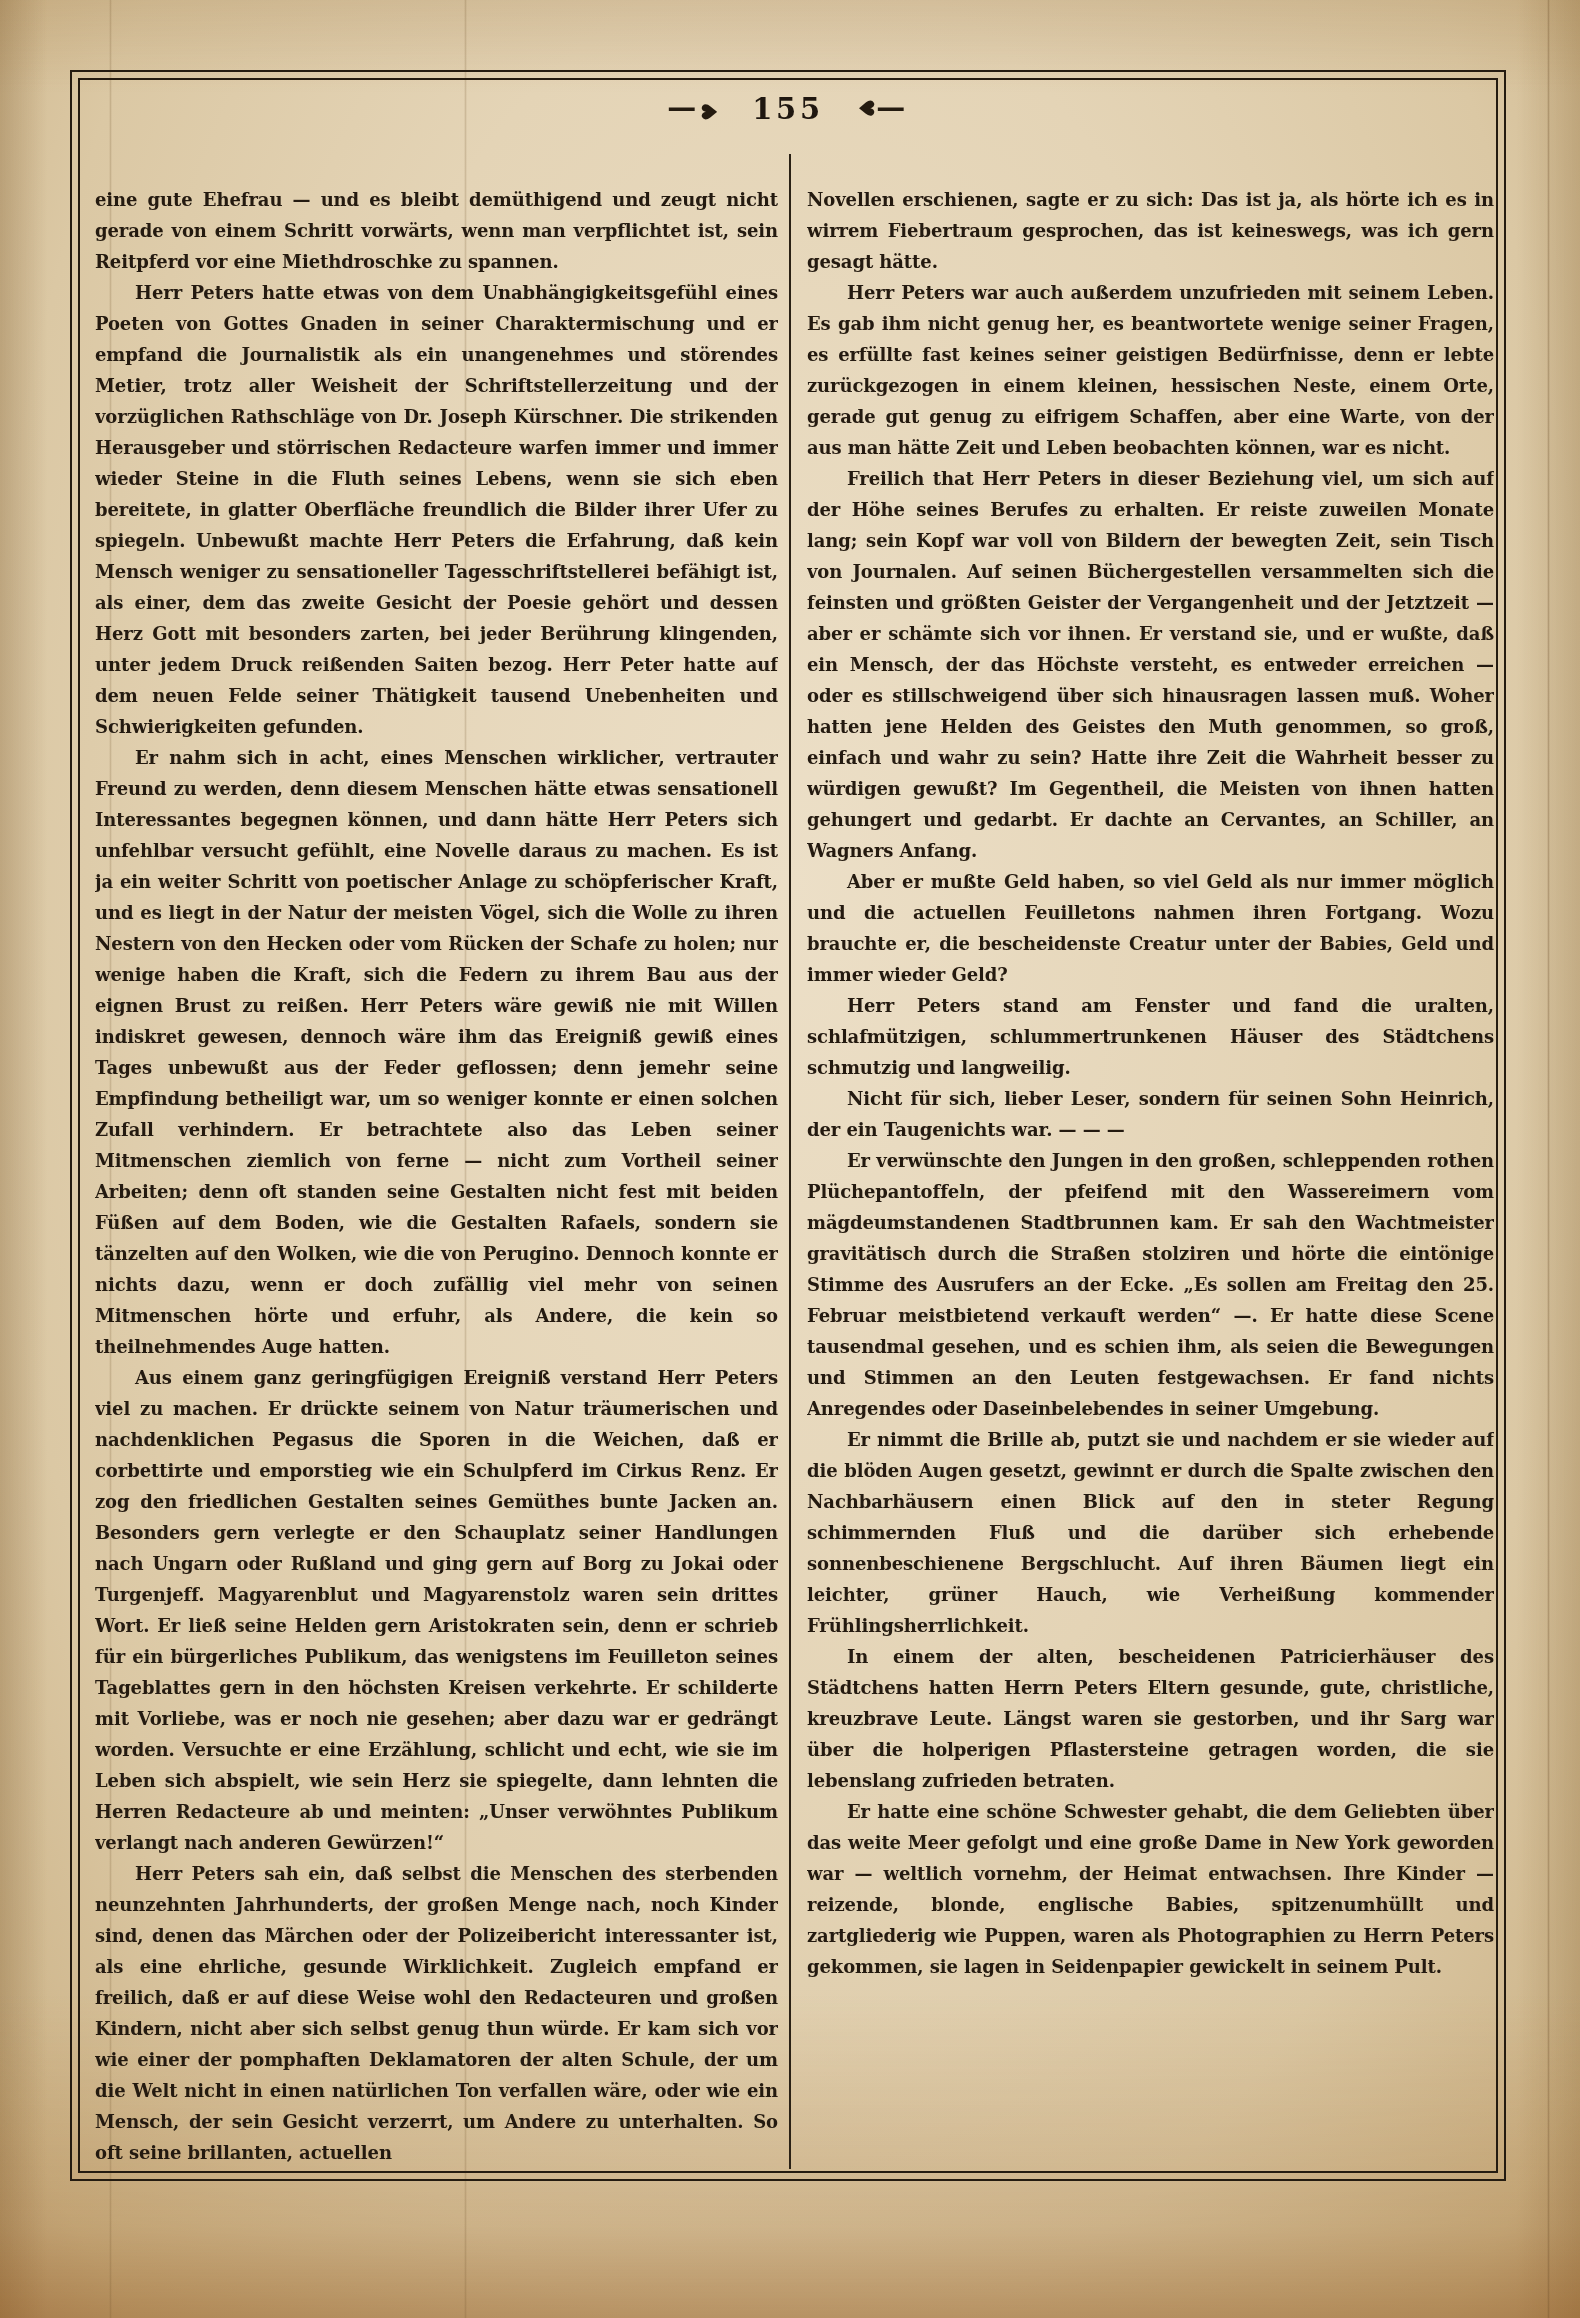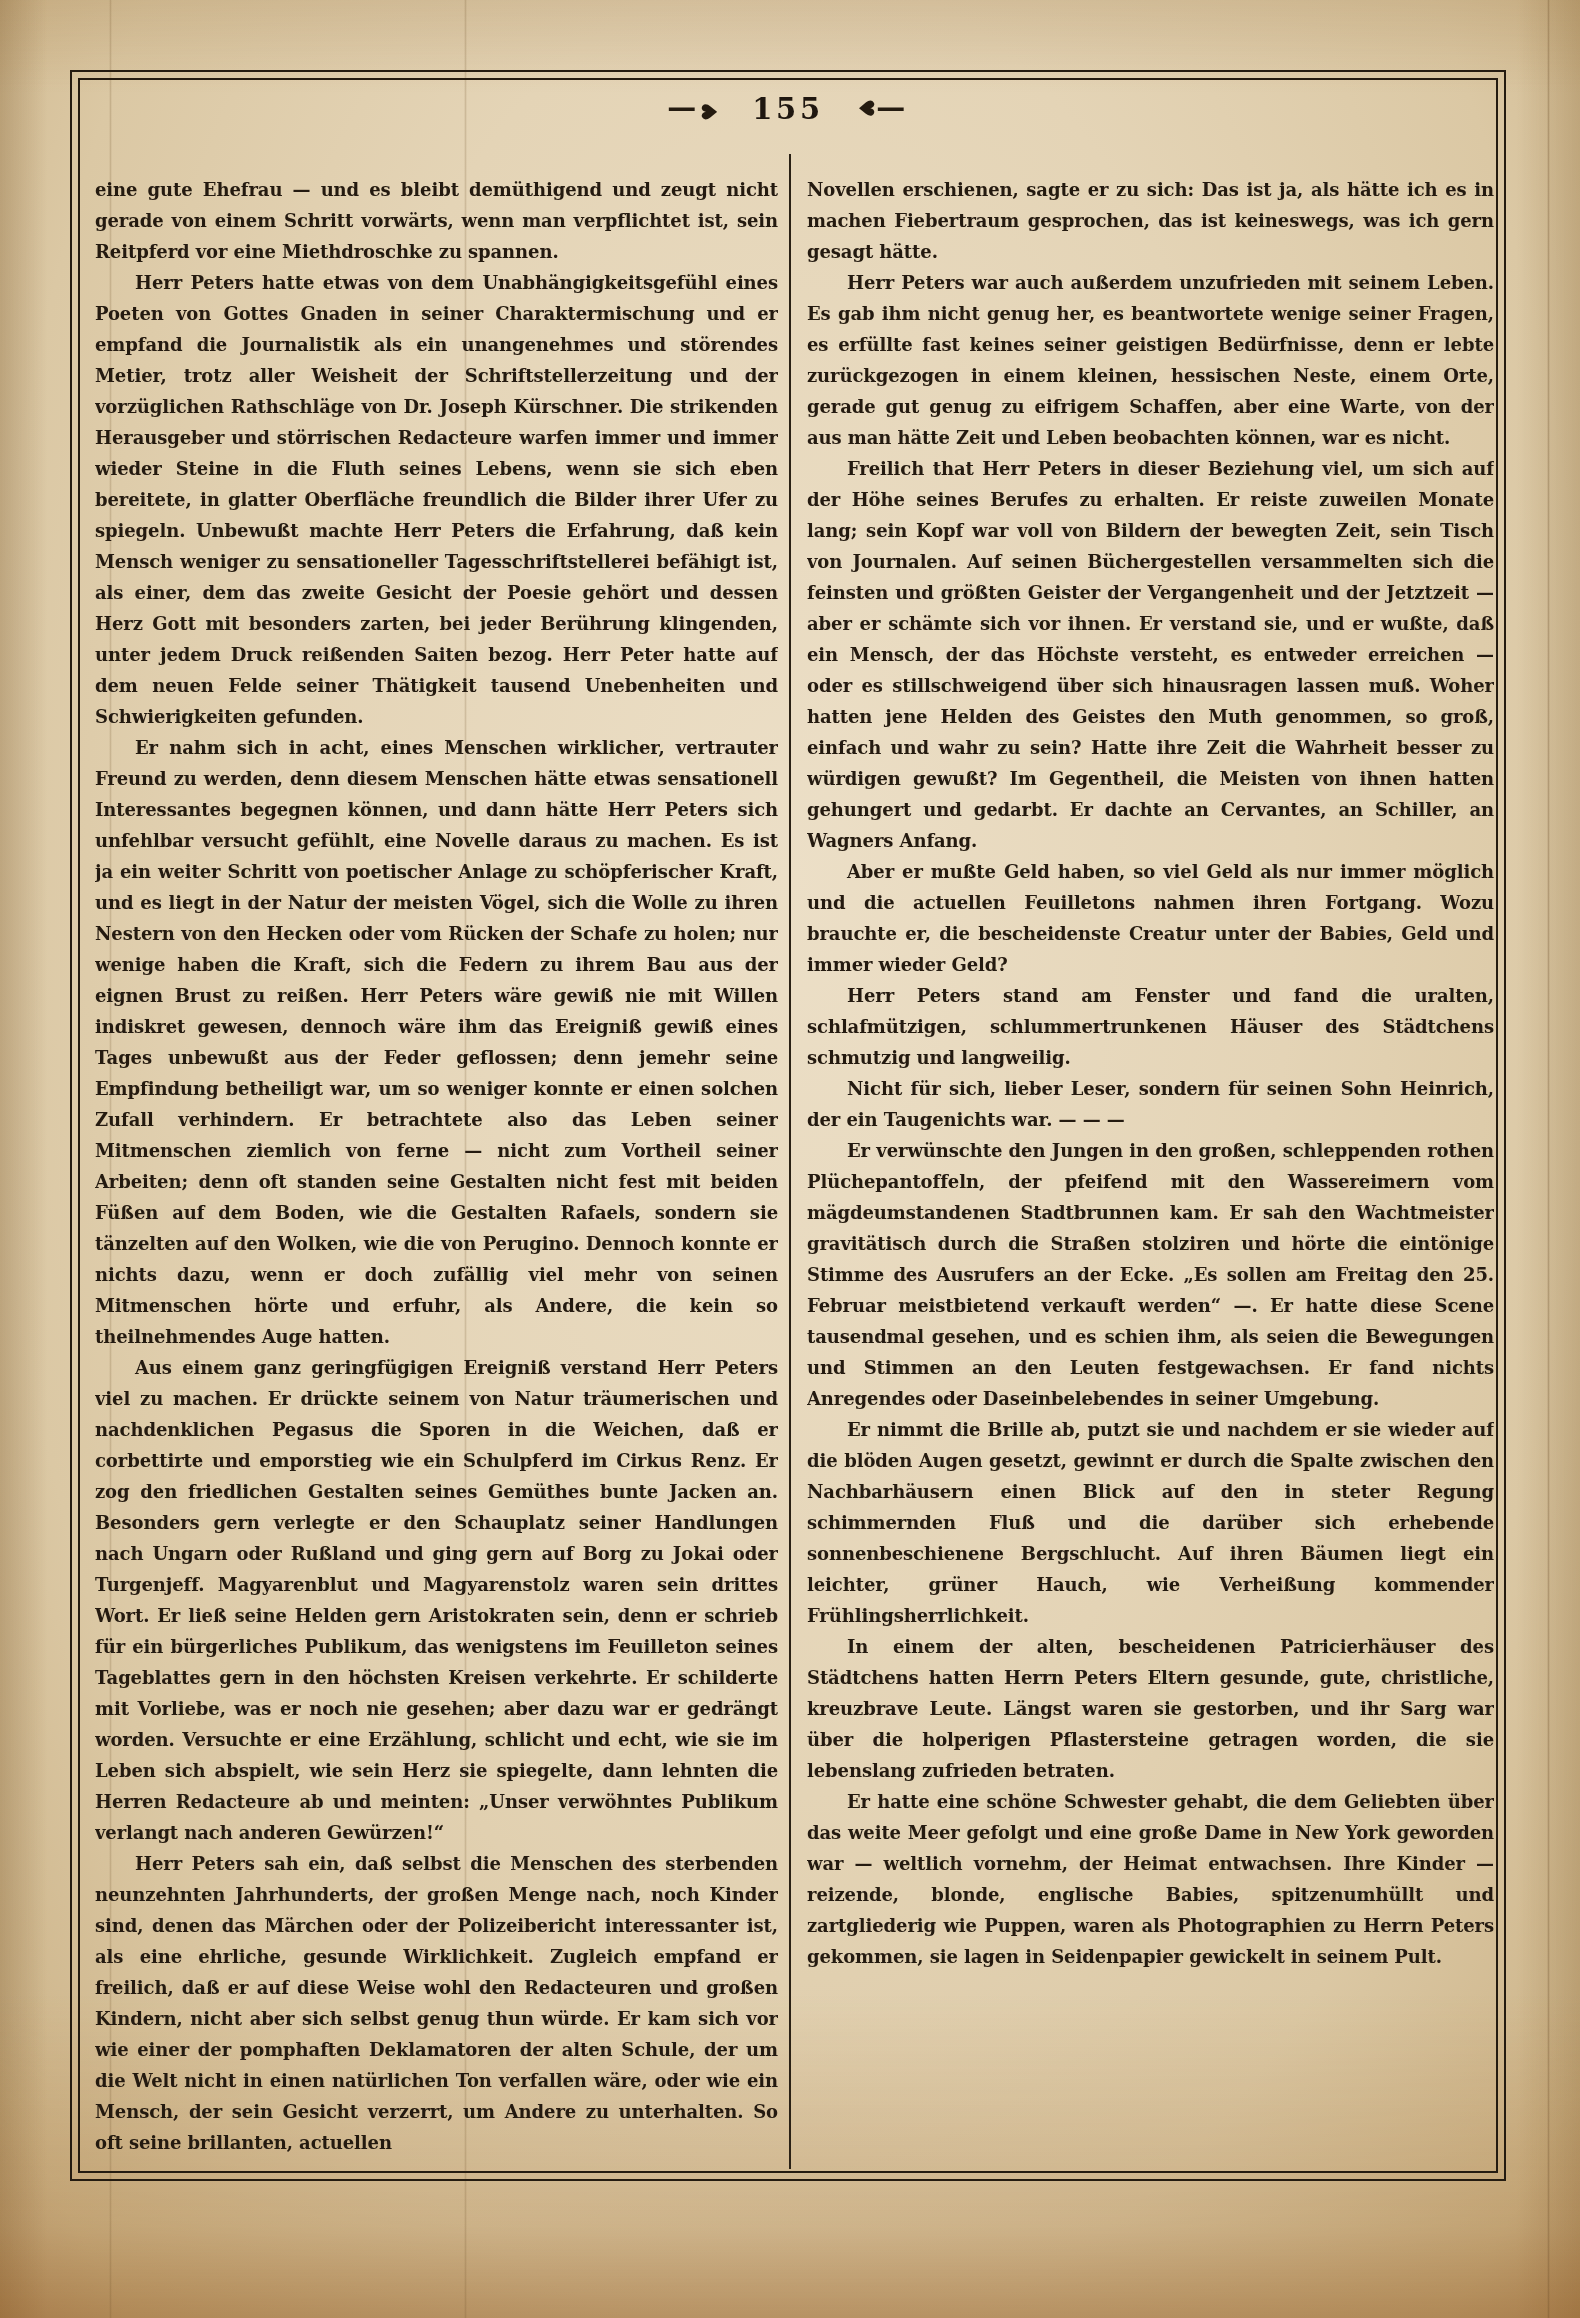--- a/index.html
+++ b/index.html
@@ -19,21 +19,21 @@
   .frame-inner{position:absolute;left:6.2px;top:6.2px;right:6.2px;bottom:6.2px;
     border:2.5px solid #241b10;}
   .page-header{position:absolute;left:70px;top:92px;width:1436px;text-align:center;
     color:#1f1710;font-size:29px;font-weight:bold;letter-spacing:3.7px;}
   .orn{display:inline-block;position:relative;top:-2.5px;margin:0 16px;color:#241b10;}
   .orn .dash{display:inline-block;font-weight:bold;}
   .orn .heart{display:inline-block;font-family:"DejaVu Sans",sans-serif;font-size:21px;}
   .heart.tip-right{transform:rotate(-90deg) translateY(-1.2px);}
   .heart.tip-left{transform:rotate(90deg) translateY(-1.2px);}
   .divider{position:absolute;left:789px;top:154px;width:1.9px;height:2015px;background:#2a2115;}
-  .col{position:absolute;top:174px;height:2003px;overflow:hidden;color:#241a10;}
+  .col{position:absolute;top:184px;height:2003px;overflow:hidden;color:#241a10;}
   .col-left{left:95px;width:683px;}
   .col-right{left:807px;width:687px;}
   .col p{margin:0;text-align:justify;text-indent:40px;
     font-size:18px;line-height:31px;font-weight:700;letter-spacing:-0.1px;
     color:#241a10;}
   .col p.noindent{text-indent:0;}
 </style>
 </head>
 <body>
 
@@ -54,21 +54,21 @@
 <div class="divider"></div>
 
 <div class="col col-left">
     <p class="noindent">eine gute Ehefrau — und es bleibt demüthigend und zeugt nicht gerade von einem Schritt vorwärts, wenn man verpflichtet ist, sein Reitpferd vor eine Miethdroschke zu spannen.</p>
     <p>Herr Peters hatte etwas von dem Unabhängigkeitsgefühl eines Poeten von Gottes Gnaden in seiner Charaktermischung und er empfand die Journalistik als ein unangenehmes und störendes Metier, trotz aller Weisheit der Schriftstellerzeitung und der vorzüglichen Rathschläge von Dr. Joseph Kürschner. Die strikenden Herausgeber und störrischen Redacteure warfen immer und immer wieder Steine in die Fluth seines Lebens, wenn sie sich eben bereitete, in glatter Oberfläche freundlich die Bilder ihrer Ufer zu spiegeln. Unbewußt machte Herr Peters die Erfahrung, daß kein Mensch weniger zu sensationeller Tagesschriftstellerei befähigt ist, als einer, dem das zweite Gesicht der Poesie gehört und dessen Herz Gott mit besonders zarten, bei jeder Berührung klingenden, unter jedem Druck reißenden Saiten bezog. Herr Peter hatte auf dem neuen Felde seiner Thätigkeit tausend Unebenheiten und Schwierigkeiten gefunden.</p>
     <p>Er nahm sich in acht, eines Menschen wirklicher, vertrauter Freund zu werden, denn diesem Menschen hätte etwas sensationell Interessantes begegnen können, und dann hätte Herr Peters sich unfehlbar versucht gefühlt, eine Novelle daraus zu machen. Es ist ja ein weiter Schritt von poetischer Anlage zu schöpferischer Kraft, und es liegt in der Natur der meisten Vögel, sich die Wolle zu ihren Nestern von den Hecken oder vom Rücken der Schafe zu holen; nur wenige haben die Kraft, sich die Federn zu ihrem Bau aus der eignen Brust zu reißen. Herr Peters wäre gewiß nie mit Willen indiskret gewesen, dennoch wäre ihm das Ereigniß gewiß eines Tages unbewußt aus der Feder geflossen; denn jemehr seine Empfindung betheiligt war, um so weniger konnte er einen solchen Zufall verhindern. Er betrachtete also das Leben seiner Mitmenschen ziemlich von ferne — nicht zum Vortheil seiner Arbeiten; denn oft standen seine Gestalten nicht fest mit beiden Füßen auf dem Boden, wie die Gestalten Rafaels, sondern sie tänzelten auf den Wolken, wie die von Perugino. Dennoch konnte er nichts dazu, wenn er doch zufällig viel mehr von seinen Mitmenschen hörte und erfuhr, als Andere, die kein so theilnehmendes Auge hatten.</p>
     <p>Aus einem ganz geringfügigen Ereigniß verstand Herr Peters viel zu machen. Er drückte seinem von Natur träumerischen und nachdenklichen Pegasus die Sporen in die Weichen, daß er corbettirte und emporstieg wie ein Schulpferd im Cirkus Renz. Er zog den friedlichen Gestalten seines Gemüthes bunte Jacken an. Besonders gern verlegte er den Schauplatz seiner Handlungen nach Ungarn oder Rußland und ging gern auf Borg zu Jokai oder Turgenjeff. Magyarenblut und Magyarenstolz waren sein drittes Wort. Er ließ seine Helden gern Aristokraten sein, denn er schrieb für ein bürgerliches Publikum, das wenigstens im Feuilleton seines Tageblattes gern in den höchsten Kreisen verkehrte. Er schilderte mit Vorliebe, was er noch nie gesehen; aber dazu war er gedrängt worden. Versuchte er eine Erzählung, schlicht und echt, wie sie im Leben sich abspielt, wie sein Herz sie spiegelte, dann lehnten die Herren Redacteure ab und meinten: „Unser verwöhntes Publikum verlangt nach anderen Gewürzen!“</p>
     <p>Herr Peters sah ein, daß selbst die Menschen des sterbenden neunzehnten Jahrhunderts, der großen Menge nach, noch Kinder sind, denen das Märchen oder der Polizeibericht interessanter ist, als eine ehrliche, gesunde Wirklichkeit. Zugleich empfand er freilich, daß er auf diese Weise wohl den Redacteuren und großen Kindern, nicht aber sich selbst genug thun würde. Er kam sich vor wie einer der pomphaften Deklamatoren der alten Schule, der um die Welt nicht in einen natürlichen Ton verfallen wäre, oder wie ein Mensch, der sein Gesicht verzerrt, um Andere zu unterhalten. So oft seine brillanten, actuellen</p>
   </div>
 <div class="col col-right">
-    <p class="noindent">Novellen erschienen, sagte er zu sich: Das ist ja, als hätte ich es in machen Fiebertraum gesprochen, das ist keineswegs, was ich gern gesagt hätte.</p>
+    <p class="noindent">Novellen erschienen, sagte er zu sich: Das ist ja, als hörte ich es in wirrem Fiebertraum gesprochen, das ist keineswegs, was ich gern gesagt hätte.</p>
     <p>Herr Peters war auch außerdem unzufrieden mit seinem Leben. Es gab ihm nicht genug her, es beantwortete wenige seiner Fragen, es erfüllte fast keines seiner geistigen Bedürfnisse, denn er lebte zurückgezogen in einem kleinen, hessischen Neste, einem Orte, gerade gut genug zu eifrigem Schaffen, aber eine Warte, von der aus man hätte Zeit und Leben beobachten können, war es nicht.</p>
     <p>Freilich that Herr Peters in dieser Beziehung viel, um sich auf der Höhe seines Berufes zu erhalten. Er reiste zuweilen Monate lang; sein Kopf war voll von Bildern der bewegten Zeit, sein Tisch von Journalen. Auf seinen Büchergestellen versammelten sich die feinsten und größten Geister der Vergangenheit und der Jetztzeit — aber er schämte sich vor ihnen. Er verstand sie, und er wußte, daß ein Mensch, der das Höchste versteht, es entweder erreichen — oder es stillschweigend über sich hinausragen lassen muß. Woher hatten jene Helden des Geistes den Muth genommen, so groß, einfach und wahr zu sein? Hatte ihre Zeit die Wahrheit besser zu würdigen gewußt? Im Gegentheil, die Meisten von ihnen hatten gehungert und gedarbt. Er dachte an Cervantes, an Schiller, an Wagners Anfang.</p>
     <p>Aber er mußte Geld haben, so viel Geld als nur immer möglich und die actuellen Feuilletons nahmen ihren Fortgang. Wozu brauchte er, die bescheidenste Creatur unter der Babies, Geld und immer wieder Geld?</p>
     <p>Herr Peters stand am Fenster und fand die uralten, schlafmützigen, schlummertrunkenen Häuser des Städtchens schmutzig und langweilig.</p>
     <p>Nicht für sich, lieber Leser, sondern für seinen Sohn Heinrich, der ein Taugenichts war. — — —</p>
     <p>Er verwünschte den Jungen in den großen, schleppenden rothen Plüchepantoffeln, der pfeifend mit den Wassereimern vom mägdeumstandenen Stadtbrunnen kam. Er sah den Wachtmeister gravitätisch durch die Straßen stolziren und hörte die eintönige Stimme des Ausrufers an der Ecke. „Es sollen am Freitag den 25. Februar meistbietend verkauft werden“ —. Er hatte diese Scene tausendmal gesehen, und es schien ihm, als seien die Bewegungen und Stimmen an den Leuten festgewachsen. Er fand nichts Anregendes oder Daseinbelebendes in seiner Umgebung.</p>
     <p>Er nimmt die Brille ab, putzt sie und nachdem er sie wieder auf die blöden Augen gesetzt, gewinnt er durch die Spalte zwischen den Nachbarhäusern einen Blick auf den in steter Regung schimmernden Fluß und die darüber sich erhebende sonnenbeschienene Bergschlucht. Auf ihren Bäumen liegt ein leichter, grüner Hauch, wie Verheißung kommender Frühlingsherrlichkeit.</p>
     <p>In einem der alten, bescheidenen Patricierhäuser des Städtchens hatten Herrn Peters Eltern gesunde, gute, christliche, kreuzbrave Leute. Längst waren sie gestorben, und ihr Sarg war über die holperigen Pflastersteine getragen worden, die sie lebenslang zufrieden betraten.</p>
     <p>Er hatte eine schöne Schwester gehabt, die dem Geliebten über das weite Meer gefolgt und eine große Dame in New York geworden war — weltlich vornehm, der Heimat entwachsen. Ihre Kinder — reizende, blonde, englische Babies, spitzenumhüllt und zartgliederig wie Puppen, waren als Photographien zu Herrn Peters gekommen, sie lagen in Seidenpapier gewickelt in seinem Pult.</p>
   </div>

